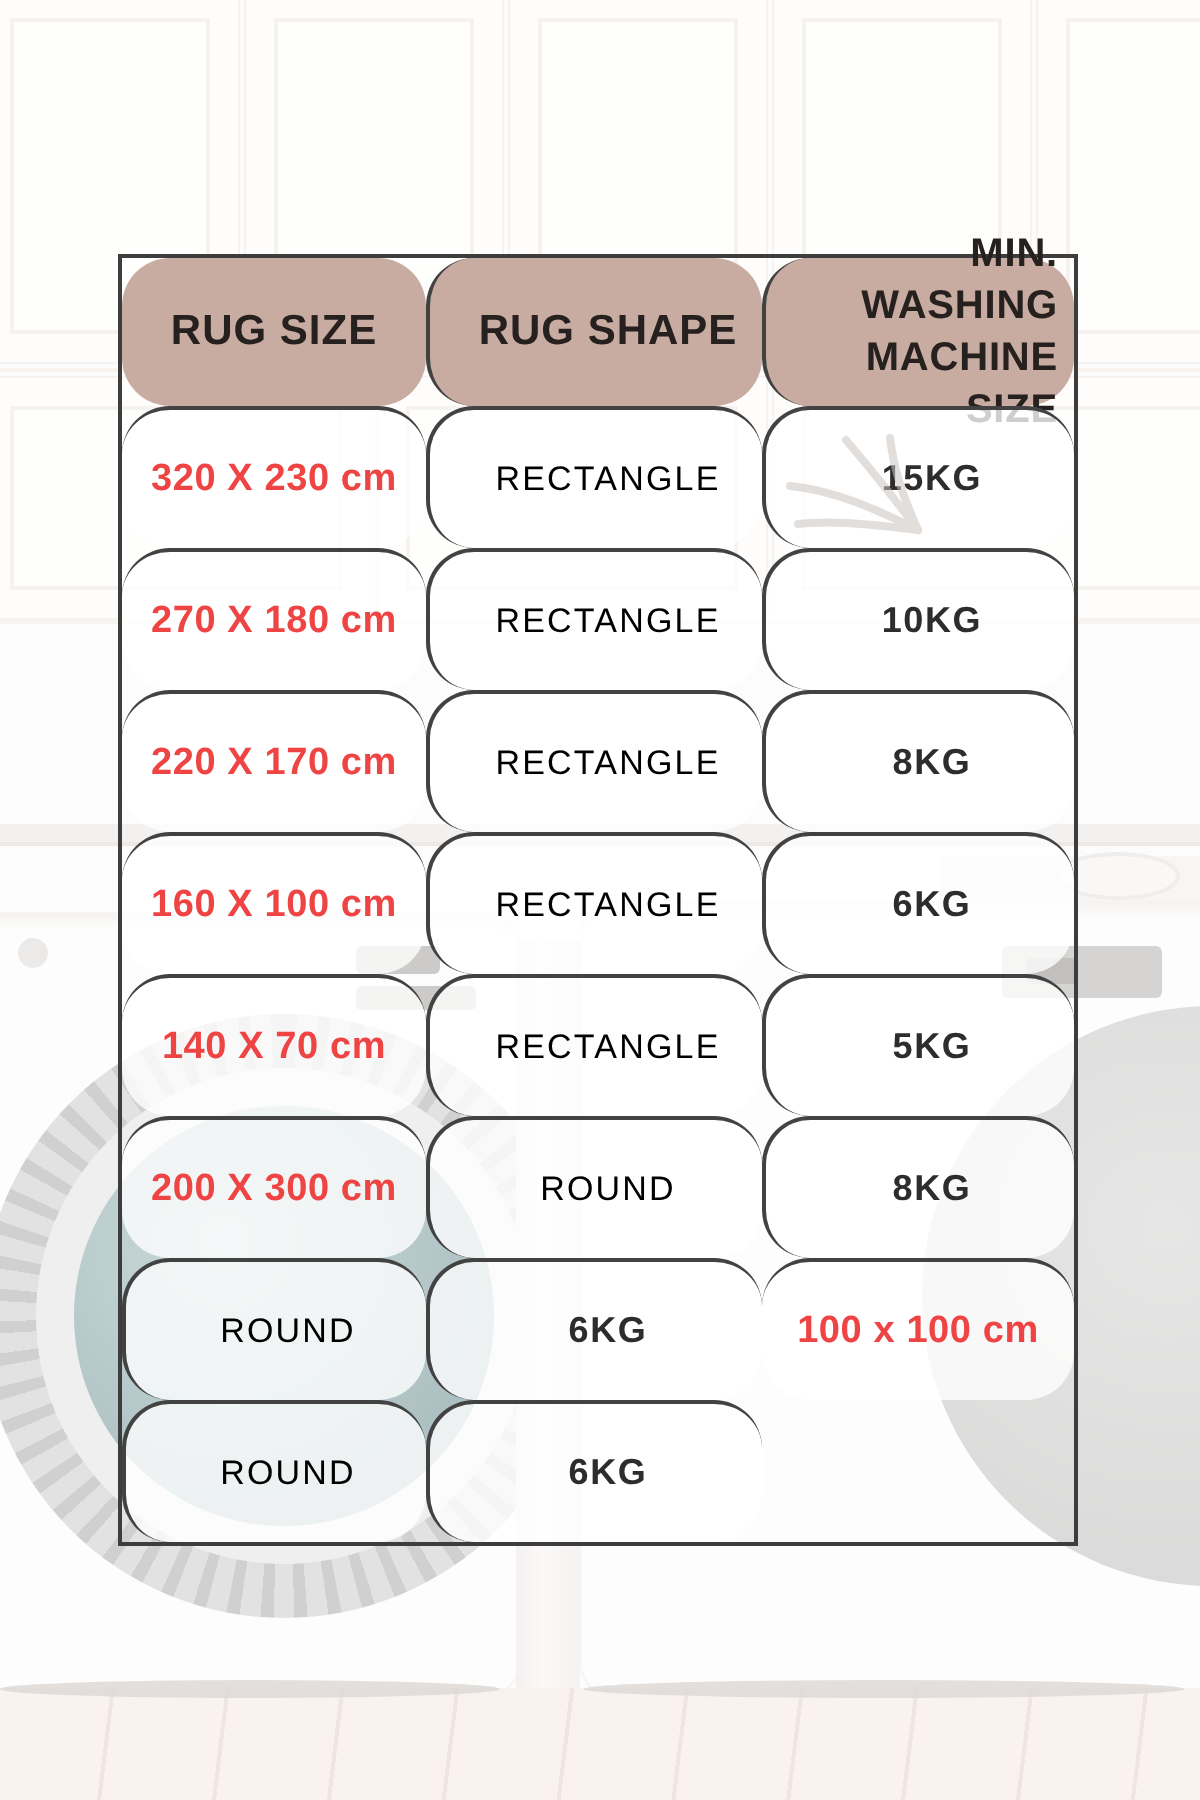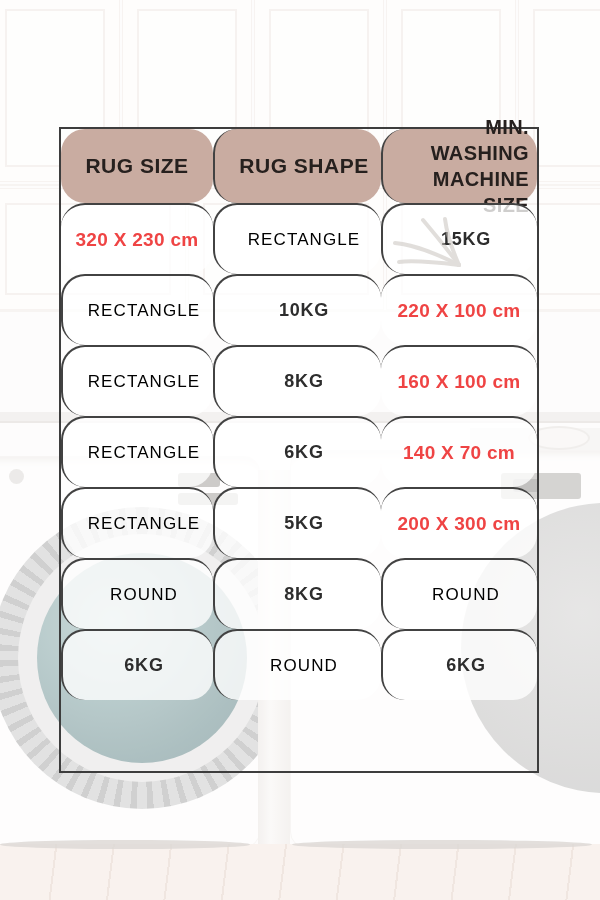--- a/index.html
+++ b/index.html
@@ -126,39 +126,41 @@
         <g fill="none" stroke="#c9c4bf" stroke-width="4" stroke-linecap="round" opacity="0.55">
           <path d="M72 50 C 52 40, 30 30, 8 28"></path>
           <path d="M72 50 C 57 30, 47 18, 36 5"></path>
           <path d="M72 50 C 64 32, 60 20, 58 4"></path>
           <path d="M72 50 C 47 47, 28 45, 12 47"></path>
         </g>
       </svg>
       <span>15KG</span>
     </div>
 
+    <div class="cell body c1 size">270 X 180 cm</div>
     <div class="cell body c2 shape">RECTANGLE</div>
     <div class="cell body c3 kg">10KG</div>
 
-    <div class="cell body c1 size">220 X 100 cm</div>
+    <div class="cell body c1 size">220 X 170 cm</div>
     <div class="cell body c2 shape">RECTANGLE</div>
     <div class="cell body c3 kg">8KG</div>
 
     <div class="cell body c1 size">160 X 100 cm</div>
     <div class="cell body c2 shape">RECTANGLE</div>
     <div class="cell body c3 kg">6KG</div>
 
     <div class="cell body c1 size">140 X 70 cm</div>
     <div class="cell body c2 shape">RECTANGLE</div>
     <div class="cell body c3 kg">5KG</div>
 
     <div class="cell body c1 size">200 X 300 cm</div>
     <div class="cell body c2 shape">ROUND</div>
     <div class="cell body c3 kg">8KG</div>
 
     <div class="cell body c2 shape">ROUND</div>
     <div class="cell body c3 kg">6KG</div>
 
+    <div class="cell body c1 size">100 x 100 cm</div>
     <div class="cell body c2 shape">ROUND</div>
     <div class="cell body c3 kg">6KG</div>
   </div>
 
 </div>
 
 </body></html>

